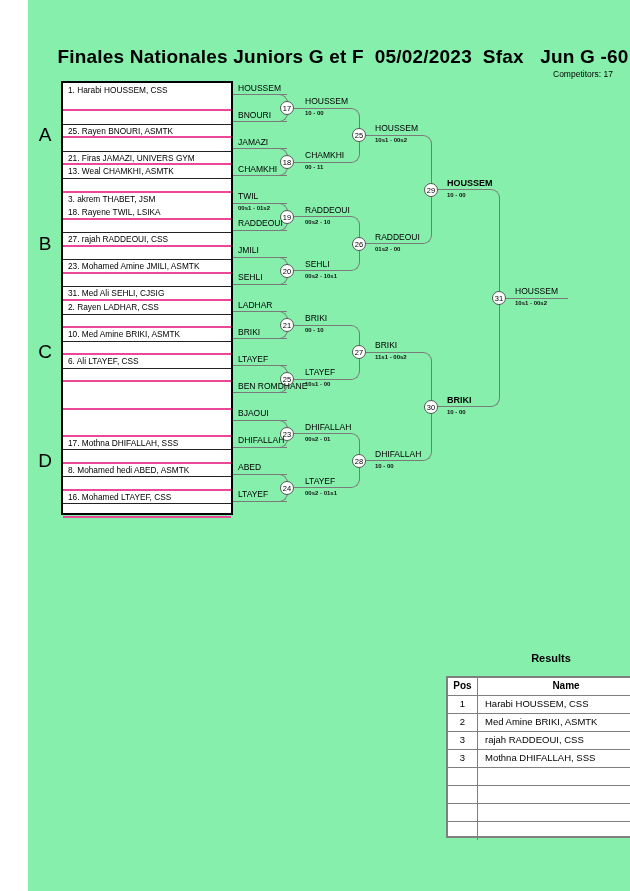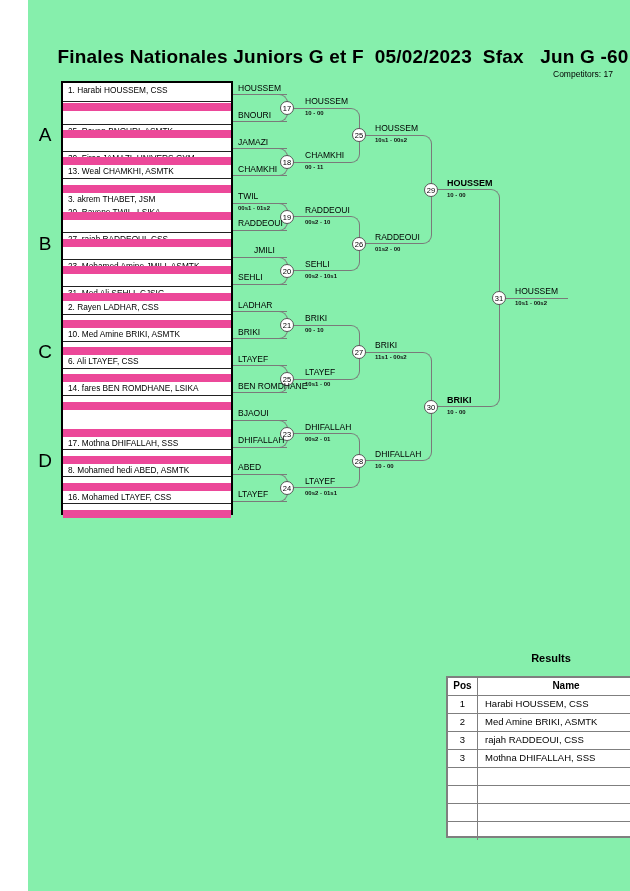--- a/index.html
+++ b/index.html
@@ -7,21 +7,21 @@
         font-family:"Liberation Sans",sans-serif;color:#000;margin-left:28px;}
   .title{position:absolute;top:46px;left:0;width:630px;text-align:center;
          font-size:19px;font-weight:bold;white-space:pre;letter-spacing:.2px;}
   .competitors{position:absolute;top:69px;left:470px;width:115px;text-align:right;font-size:8.5px;}
   .group-letter{position:absolute;left:6px;width:22px;text-align:center;font-size:19px;}
   .draw-table{position:absolute;left:33px;top:81px;width:172px;height:434px;
               border:2px solid #000;box-sizing:border-box;background:#fff;}
   .draw-row{position:absolute;left:0;width:100%;box-sizing:border-box;
             border-bottom:1px solid #222;font-size:8.3px;line-height:12px;
             padding:1px 0 0 5px;white-space:nowrap;overflow:hidden;}
-  .draw-row.pairline{border-bottom:8px solid #ec4899;}
+  .draw-row.pairline{border-bottom:2px solid #ec4899;}
   .lbl{position:absolute;font-size:8.5px;line-height:11px;white-space:nowrap;z-index:4;background:transparent;}
   .lbl.bold{font-weight:bold;font-size:9px;}
   .score{position:absolute;font-size:6px;font-weight:bold;line-height:7px;white-space:nowrap;z-index:4;color:#111;}
   .conn-up{position:absolute;border-top:1px solid #7a7a7a;border-right:1px solid #7a7a7a;
            border-top-right-radius:9px;box-sizing:border-box;z-index:1;}
   .conn-down{position:absolute;border-bottom:1px solid #7a7a7a;border-right:1px solid #7a7a7a;
              border-bottom-right-radius:9px;box-sizing:border-box;z-index:1;}
   .hline{position:absolute;border-top:1px solid #7a7a7a;z-index:1;}
   .circle{position:absolute;width:14px;height:14px;border:1px solid #555;border-radius:50%;
           background:#fff;z-index:3;font-size:7.5px;line-height:14px;text-align:center;box-sizing:border-box;}
@@ -39,43 +39,42 @@
 </style>
 </head>
 <body>
 
 <div id="page">
   <div class="title">Finales Nationales Juniors G et F  05/02/2023  Sfax   Jun G -60</div>
   <div class="competitors">Competitors: 17</div>
 
   <div id="bracket">
       <div class="draw-table">
-        <div class="draw-row" style="top: 0px; height: 19px;">1. Harabi HOUSSEM, CSS</div>
+        <div class="draw-row" style="top: 0px; height: 28px;">1. Harabi HOUSSEM, CSS</div>
         <div class="draw-row pairline" style="top: 13.5625px; height: 14.5625px;"></div>
         <div class="draw-row" style="top: 27.125px; height: 14.5625px;"></div>
         <div class="draw-row pairline" style="top: 40.6875px; height: 14.5625px;">25. Rayen BNOURI, ASMTK</div>
         <div class="draw-row" style="top: 54.25px; height: 14.5625px;"></div>
-        <div class="draw-row pairline" style="top: 67.8125px; height: 14.5625px;">30. Firas JAMAZI, UNIVERS GYM</div>
+        <div class="draw-row pairline" style="top: 67.8125px; height: 14.5625px;">21. Firas JAMAZI, UNIVERS GYM</div>
         <div class="draw-row" style="top: 81.375px; height: 14.5625px;">13. Weal CHAMKHI, ASMTK</div>
         <div class="draw-row pairline" style="top: 94.9375px; height: 14.5625px;"></div>
         <div class="draw-row" style="top: 108.5px; height: 27px;">3. akrem THABET, JSM</div>
-        <div class="draw-row pairline" style="top: 122.062px; height: 14.5625px;">20. Rayene TWIL, LSIKA</div>
+        <div class="draw-row pairline" style="top: 122.062px; height: 14.5625px;">18. Rayene TWIL, LSIKA</div>
         <div class="draw-row" style="top: 135.625px; height: 14.5625px;"></div>
         <div class="draw-row pairline" style="top: 149.188px; height: 14.5625px;">27. rajah RADDEOUI, CSS</div>
         <div class="draw-row" style="top: 162.75px; height: 14.5625px;"></div>
         <div class="draw-row pairline" style="top: 176.312px; height: 14.5625px;">23. Mohamed Amine JMILI, ASMTK</div>
         <div class="draw-row" style="top: 189.875px; height: 14.5625px;"></div>
         <div class="draw-row pairline" style="top: 203.438px; height: 14.5625px;">31. Med Ali SEHLI, CJSIG</div>
         <div class="draw-row" style="top: 217px; height: 14.5625px;">2. Rayen LADHAR, CSS</div>
         <div class="draw-row pairline" style="top: 230.562px; height: 14.5625px;"></div>
         <div class="draw-row" style="top: 244.125px; height: 14.5625px;">10. Med Amine BRIKI, ASMTK</div>
         <div class="draw-row pairline" style="top: 257.688px; height: 14.5625px;"></div>
         <div class="draw-row" style="top: 271.25px; height: 14.5625px;">6. Ali LTAYEF, CSS</div>
         <div class="draw-row pairline" style="top: 284.812px; height: 14.5625px;"></div>
-        <div class="draw-row" style="top: 298.375px; height: 14.5625px;">14. fares BEN ROMDHANE, LSIKA</div>
         <div class="draw-row pairline" style="top: 311.938px; height: 14.5625px;"></div>
         <div class="draw-row pairline" style="top: 339.062px; height: 14.5625px;"></div>
         <div class="draw-row" style="top: 352.625px; height: 14.5625px;">17. Mothna DHIFALLAH, SSS</div>
         <div class="draw-row pairline" style="top: 366.188px; height: 14.5625px;"></div>
         <div class="draw-row" style="top: 379.75px; height: 14.5625px;">8. Mohamed hedi ABED, ASMTK</div>
         <div class="draw-row pairline" style="top: 393.312px; height: 14.5625px;"></div>
         <div class="draw-row" style="top: 406.875px; height: 14.5625px;">16. Mohamed LTAYEF, CSS</div>
         <div class="draw-row pairline" style="top: 420.438px; height: 14.5625px;"></div>
       </div>
       <div class="hline" style="left: 205px; top: 94.0625px; width: 54px;"></div>
@@ -85,21 +84,21 @@
       <div class="hline" style="left: 205px; top: 148.312px; width: 54px;"></div>
       <div class="lbl" style="left: 210px; top: 136.812px;">JAMAZI</div>
       <div class="hline" style="left: 205px; top: 175.438px; width: 54px;"></div>
       <div class="lbl" style="left: 210px; top: 163.938px;">CHAMKHI</div>
       <div class="hline" style="left: 205px; top: 202.562px; width: 54px;"></div>
       <div class="lbl" style="left: 210px; top: 191.062px;">TWIL</div>
       <div class="score" style="left: 210px; top: 205.062px;">00s1 - 01s2</div>
       <div class="hline" style="left: 205px; top: 229.688px; width: 54px;"></div>
       <div class="lbl" style="left: 210px; top: 218.188px;">RADDEOUI</div>
       <div class="hline" style="left: 205px; top: 256.812px; width: 54px;"></div>
-      <div class="lbl" style="left: 226px; top: 245.312px;">JMILI</div>
+      <div class="lbl" style="left: 210px; top: 245.312px;">JMILI</div>
       <div class="hline" style="left: 205px; top: 283.938px; width: 54px;"></div>
       <div class="lbl" style="left: 210px; top: 272.438px;">SEHLI</div>
       <div class="hline" style="left: 205px; top: 311.062px; width: 54px;"></div>
       <div class="lbl" style="left: 210px; top: 299.562px;">LADHAR</div>
       <div class="hline" style="left: 205px; top: 338.188px; width: 54px;"></div>
       <div class="lbl" style="left: 210px; top: 326.688px;">BRIKI</div>
       <div class="hline" style="left: 205px; top: 365.312px; width: 54px;"></div>
       <div class="lbl" style="left: 210px; top: 353.812px;">LTAYEF</div>
       <div class="hline" style="left: 205px; top: 392.438px; width: 54px;"></div>
       <div class="lbl" style="left: 210px; top: 380.938px;">BEN ROMDHANE</div>

